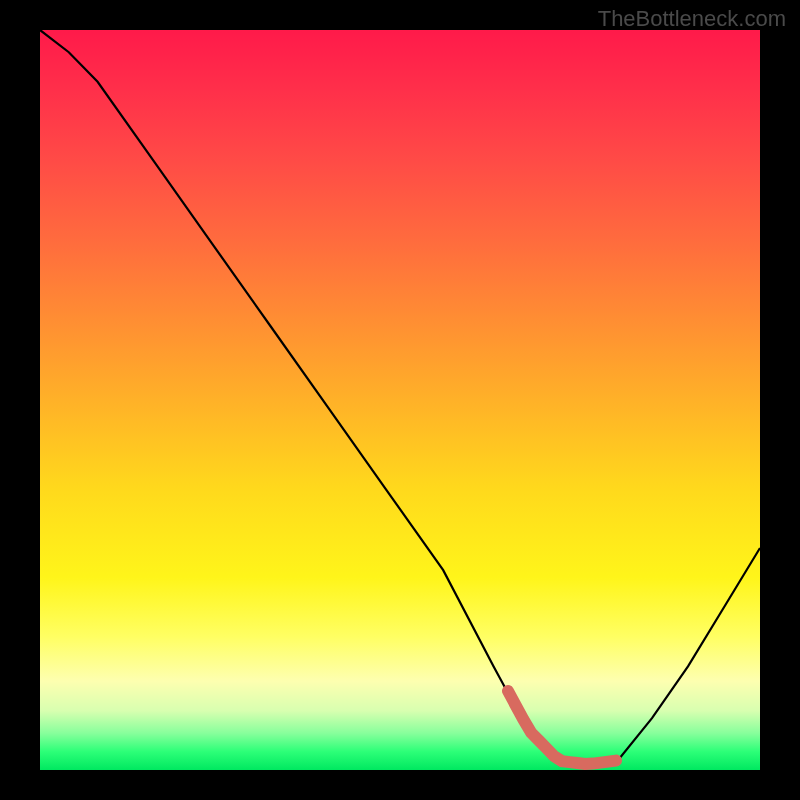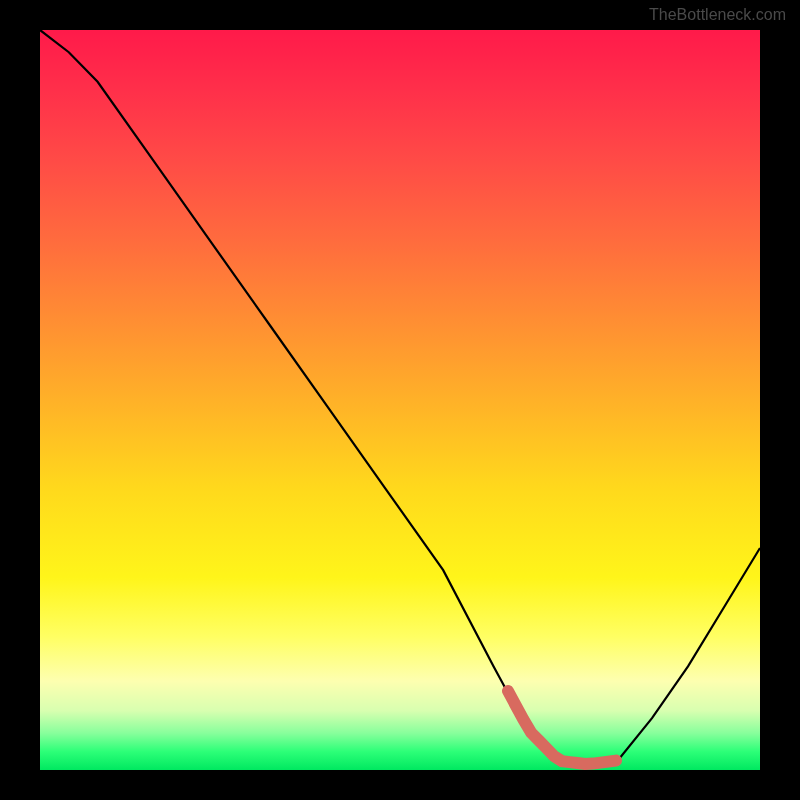--- a/index.html
+++ b/index.html
@@ -8,21 +8,21 @@
     height: 800px;
     background: #000;
     position: relative;
     font-family: Arial, sans-serif;
   }
   .watermark {
     position: absolute;
     top: 6px;
     right: 14px;
     color: #4a4a4a;
-    font-size: 16px;
+    font-size: 22px;
     font-weight: 500;
     z-index: 10;
   }
   .plot-area {
     position: absolute;
     left: 40px;
     top: 30px;
     width: 720px;
     height: 740px;
   }

